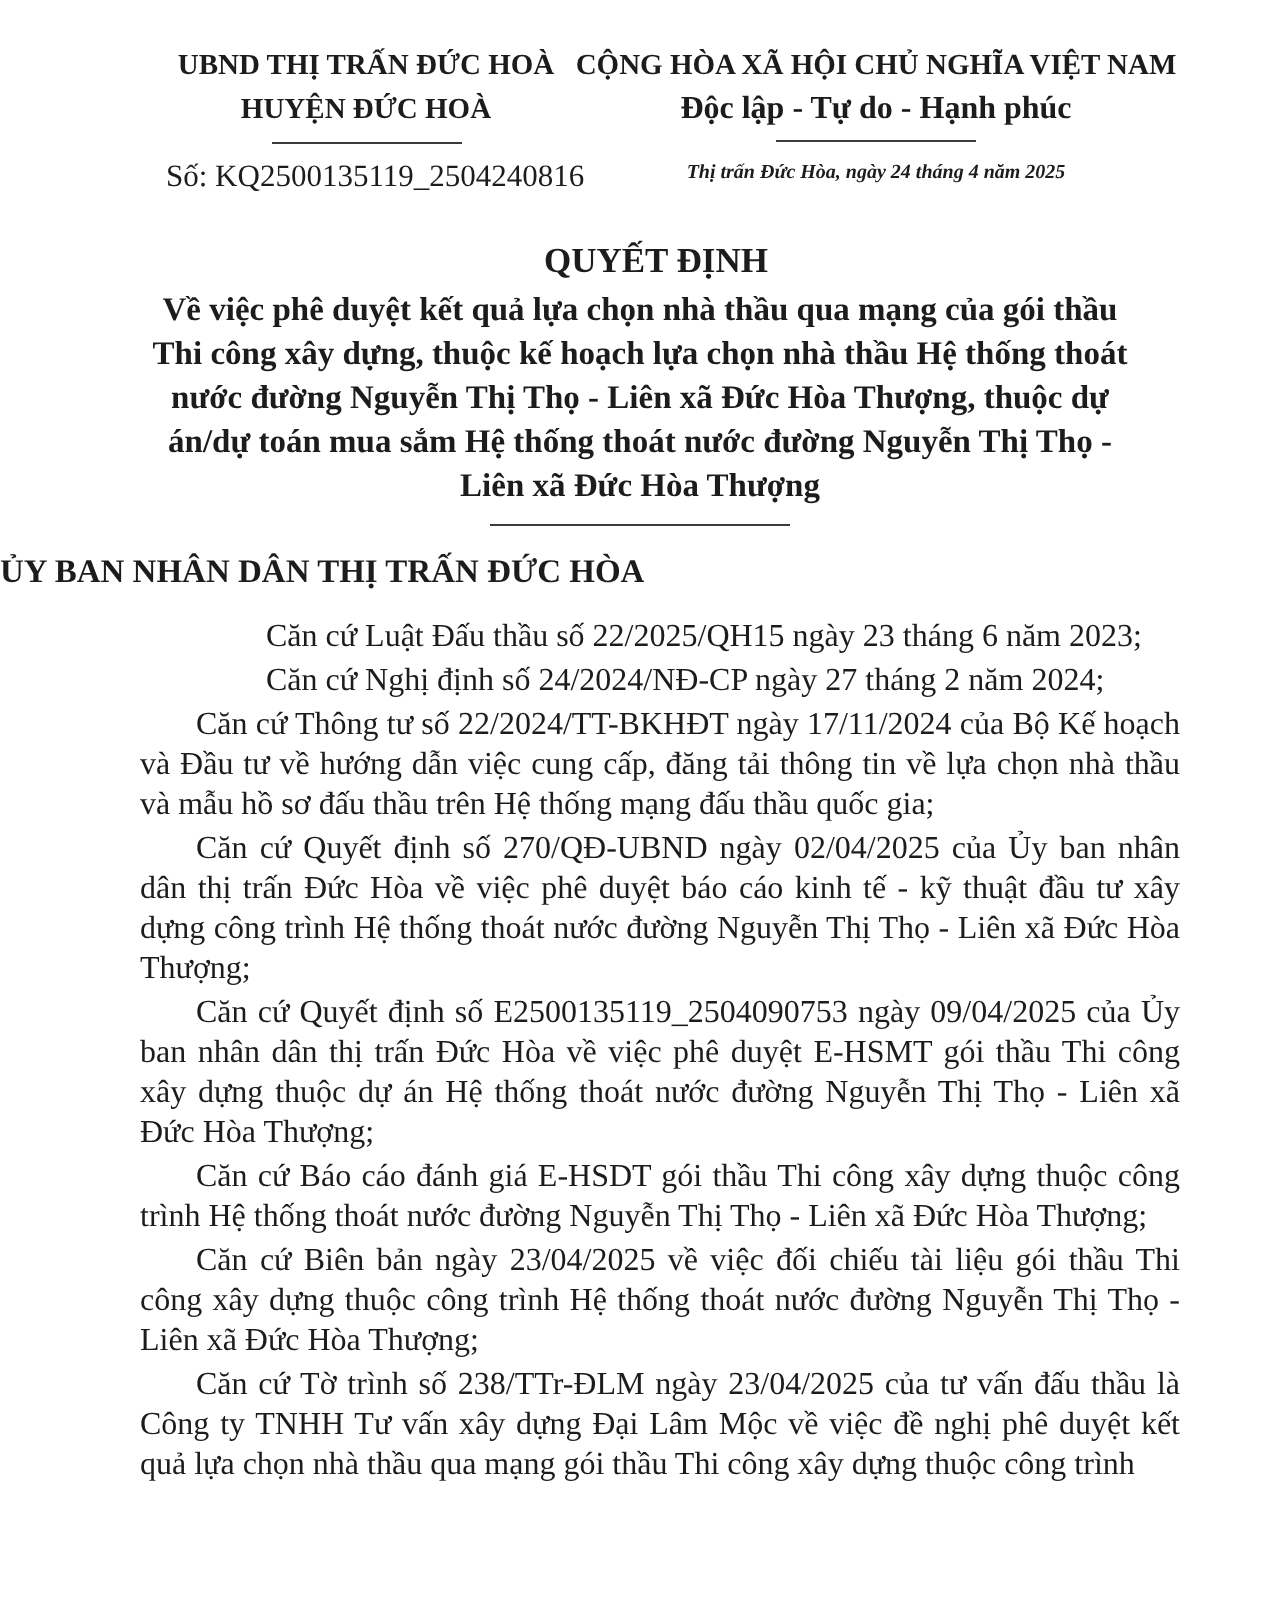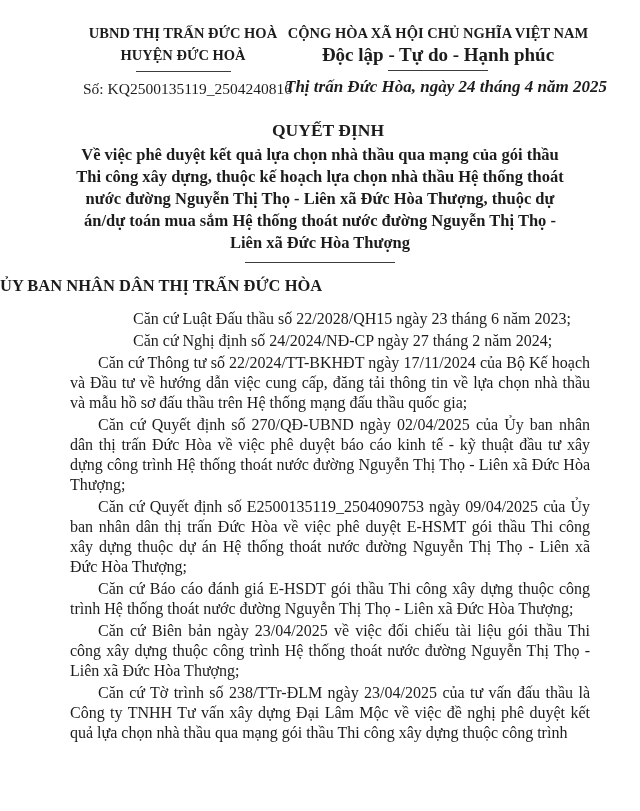--- a/index.html
+++ b/index.html
@@ -44,21 +44,21 @@
     text-align: center;
   }
   .nat-line1 {
     font-weight: bold;
     font-size: 14.5px;
     line-height: 22px;
     white-space: nowrap;
   }
   .motto {
     font-weight: bold;
-    font-size: 19px;
+    font-size: 16px;
     line-height: 22px;
     white-space: nowrap;
   }
   .divider {
     border: 0;
     border-top: 1.5px solid #3c3c3c;
     height: 0;
   }
   .org-divider {
     width: 95px;
@@ -67,21 +67,21 @@
   .motto-divider {
     width: 100px;
     margin: 4px auto 6px auto;
   }
   .doc-number {
     font-size: 15.5px;
     line-height: 20px;
     white-space: nowrap;
   }
   .place-date {
-    font-size: 17px;
+    font-size: 10px;
     font-weight: bold;
     font-style: italic;
     line-height: 20px;
     white-space: nowrap;
   }
   
   .title-block {
     margin-top: 12px;
     text-align: center;
   }
@@ -150,21 +150,21 @@
 
   <div class="title-block">
     <div class="doc-title">QUYẾT ĐỊNH</div>
     <div class="doc-subject">Về việc phê duyệt kết quả lựa chọn nhà thầu qua mạng của gói thầu Thi công xây dựng, thuộc kế hoạch lựa chọn nhà thầu Hệ thống thoát nước đường Nguyễn Thị Thọ - Liên xã Đức Hòa Thượng, thuộc dự án/dự toán mua sắm Hệ thống thoát nước đường Nguyễn Thị Thọ - Liên xã Đức Hòa Thượng</div>
     <div class="divider title-divider"></div>
   </div>
 
   <div class="issuer">ỦY BAN NHÂN DÂN THỊ TRẤN ĐỨC HÒA</div>
 
   <div class="body-text">
-      <p class="para">Căn cứ Luật Đấu thầu số 22/2028/QH15 ngày 23 tháng 6 năm 2023;</p>
+      <p class="para">Căn cứ Luật Đấu thầu số 22/2025/QH15 ngày 23 tháng 6 năm 2023;</p>
       <p class="para">Căn cứ Nghị định số 24/2024/NĐ-CP ngày 27 tháng 2 năm 2024;</p>
       <p class="para">Căn cứ Thông tư số 22/2024/TT-BKHĐT ngày 17/11/2024 của Bộ Kế hoạch và Đầu tư về hướng dẫn việc cung cấp, đăng tải thông tin về lựa chọn nhà thầu và mẫu hồ sơ đấu thầu trên Hệ thống mạng đấu thầu quốc gia;</p>
       <p class="para">Căn cứ Quyết định số 270/QĐ-UBND ngày 02/04/2025 của Ủy ban nhân dân thị trấn Đức Hòa về việc phê duyệt báo cáo kinh tế - kỹ thuật đầu tư xây dựng công trình Hệ thống thoát nước đường Nguyễn Thị Thọ - Liên xã Đức Hòa Thượng;</p>
       <p class="para">Căn cứ Quyết định số E2500135119_2504090753 ngày 09/04/2025 của Ủy ban nhân dân thị trấn Đức Hòa về việc phê duyệt E-HSMT gói thầu Thi công xây dựng thuộc dự án Hệ thống thoát nước đường Nguyễn Thị Thọ - Liên xã Đức Hòa Thượng;</p>
       <p class="para">Căn cứ Báo cáo đánh giá E-HSDT gói thầu Thi công xây dựng thuộc công trình Hệ thống thoát nước đường Nguyễn Thị Thọ - Liên xã Đức Hòa Thượng;</p>
       <p class="para">Căn cứ Biên bản ngày 23/04/2025 về việc đối chiếu tài liệu gói thầu Thi công xây dựng thuộc công trình Hệ thống thoát nước đường Nguyễn Thị Thọ - Liên xã Đức Hòa Thượng;</p>
       <p class="para">Căn cứ Tờ trình số 238/TTr-ĐLM ngày 23/04/2025 của tư vấn đấu thầu là Công ty TNHH Tư vấn xây dựng Đại Lâm Mộc  về việc đề nghị phê duyệt kết quả lựa chọn nhà thầu qua mạng gói thầu Thi công xây dựng thuộc công trình</p>
     </div>
 
 </div>

